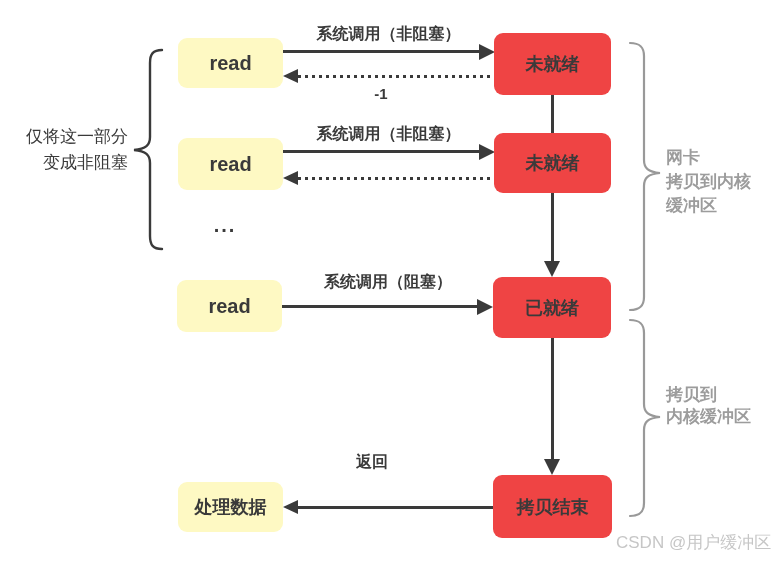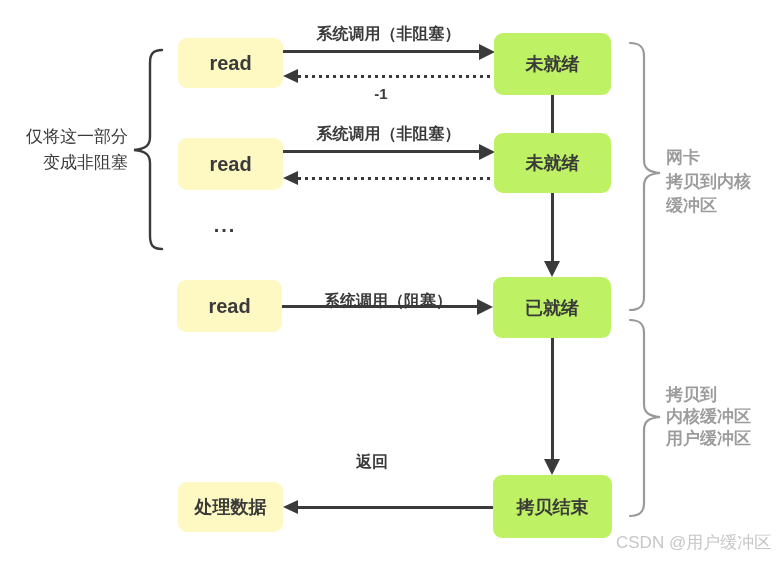--- a/index.html
+++ b/index.html
@@ -5,21 +5,21 @@
   html,body{margin:0;padding:0;background:#ffffff;}
   .canvas{
     position:relative;width:777px;height:562px;background:#ffffff;overflow:hidden;
     font-family:"Liberation Sans","DejaVu Sans",sans-serif;color:#3a3a3a;
   }
   .box{
     position:absolute;border-radius:9px;display:flex;align-items:center;justify-content:center;
     font-weight:bold;color:#3a3a3a;
   }
   .box.blue{background:#fef9c3;font-size:20px;}
-  .box.beige{background:#bef264;font-size:18px;}
+  .box.beige{background:#ef4444;font-size:18px;}
   .lbl{position:absolute;font-weight:bold;font-size:16px;color:#3a3a3a;text-align:center;white-space:nowrap;}
   .hline{position:absolute;height:3px;background:#3a3a3a;}
   .dotline{position:absolute;height:3px;background:repeating-linear-gradient(90deg,#3a3a3a 0 3px,transparent 3px 7px);}
   .vline{position:absolute;width:3px;background:#3a3a3a;}
   .tri{position:absolute;width:0;height:0;}
   .tri.right{border-top:8px solid transparent;border-bottom:8px solid transparent;border-left:16px solid #3a3a3a;}
   .tri.left{border-top:7px solid transparent;border-bottom:7px solid transparent;border-right:15px solid #3a3a3a;}
   .tri.down{border-left:8px solid transparent;border-right:8px solid transparent;border-top:16px solid #3a3a3a;}
   .note-left{position:absolute;left:6px;top:124px;width:122px;text-align:right;
     font-size:17px;line-height:26px;color:#3a3a3a;}
@@ -63,21 +63,21 @@
   <div class="box beige" style="left:494px;top:133px;width:117px;height:60px;">未就绪</div>
   <div class="dotline" style="left:298px;top:177px;width:196px;"></div>
   <div class="tri left" style="left:283px;top:171px;"></div>
 
   <div class="ellipsis">...</div>
 
   <div class="vline" style="left:551px;top:193px;height:68px;"></div>
   <div class="tri down" style="left:544px;top:261px;"></div>
 
   <div class="box blue" style="left:177px;top:280px;width:105px;height:52px;">read</div>
-  <div class="lbl" style="left:282px;top:291px;width:212px;">系统调用（阻塞）</div>
+  <div class="lbl" style="left:282px;top:272px;width:212px;">系统调用（阻塞）</div>
   <div class="hline" style="left:282px;top:305px;width:195px;"></div>
   <div class="tri right" style="left:477px;top:299px;"></div>
   <div class="box beige" style="left:493px;top:277px;width:118px;height:61px;">已就绪</div>
 
   <div class="vline" style="left:551px;top:338px;height:121px;"></div>
   <div class="tri down" style="left:544px;top:459px;"></div>
 
   <div class="box beige" style="left:493px;top:475px;width:119px;height:63px;">拷贝结束</div>
   <div class="lbl" style="left:282px;top:452px;width:180px;">返回</div>
   <div class="hline" style="left:298px;top:506px;width:195px;"></div>
@@ -85,18 +85,17 @@
   <div class="box blue" style="left:178px;top:482px;width:105px;height:50px;font-size:18px;">处理数据</div>
 
   <div class="note-gray" style="left:666px;top:146px;">
     <div>网卡</div>
     <div>拷贝到内核</div>
     <div>缓冲区</div>
   </div>
   <div class="note-gray" style="left:666px;top:384px;line-height:22px;">
     <div>拷贝到</div>
     <div>内核缓冲区</div>
-    <div>用户缓冲区</div>
   </div>
 
   <div class="watermark">CSDN @用户缓冲区</div>
 
 </div>
 
 </body></html>

